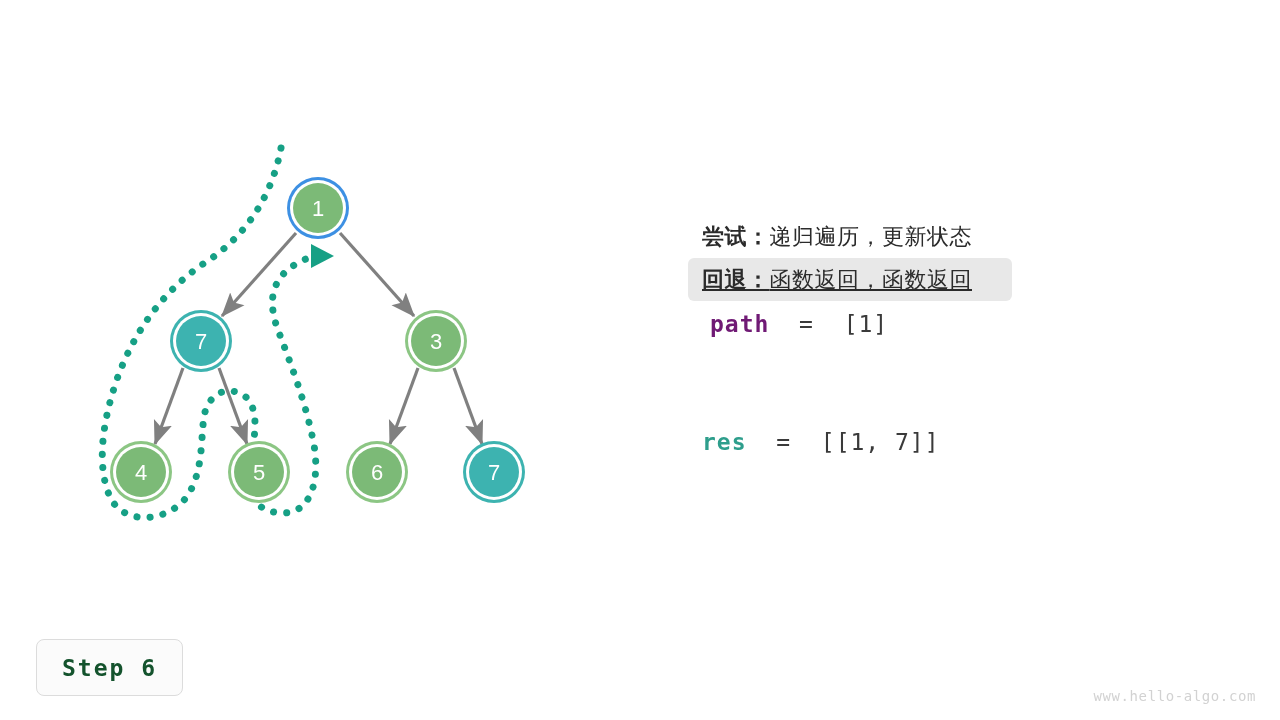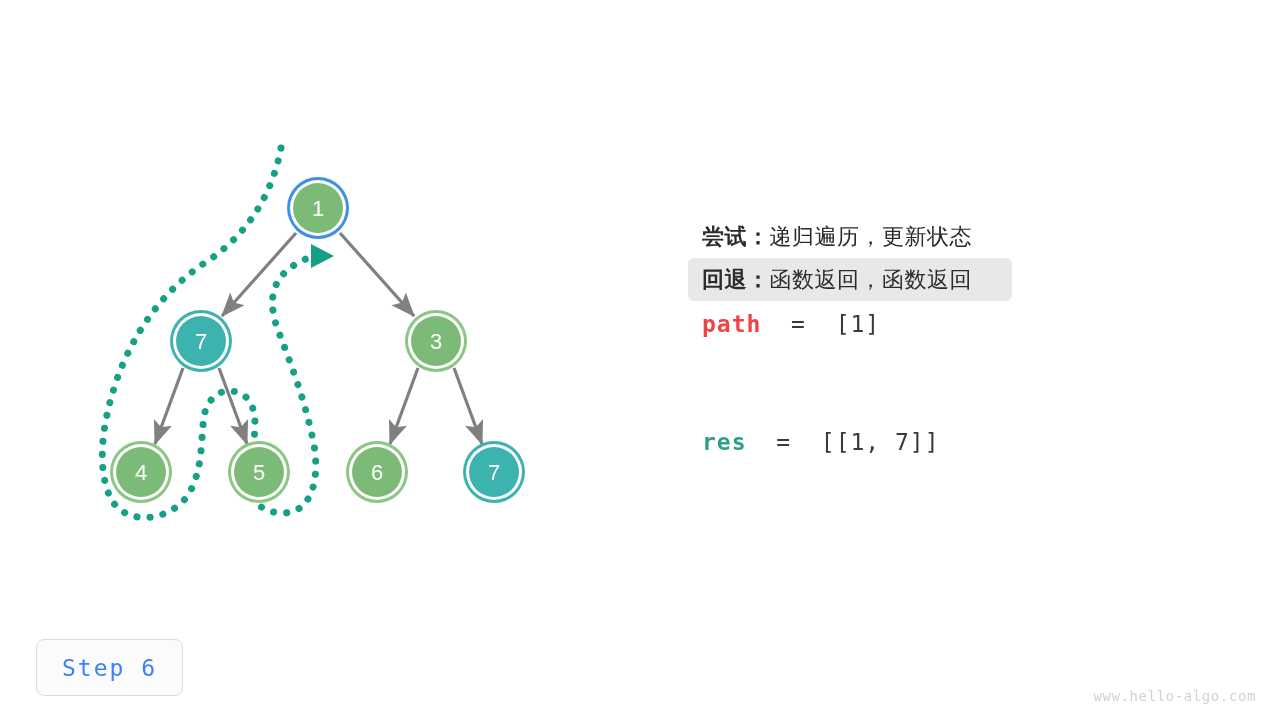--- a/index.html
+++ b/index.html
@@ -45,36 +45,38 @@
     width: 324px;
   }
   .phase-line .phase-label {
     font-weight: bold;
   }
   .phase-line .phase-desc {
     font-weight: normal;
   }
   .phase-line.is-active {
     background: #e8e8e8;
+    text-decoration: underline;
   }
 
   .code-line {
     font-family: "DejaVu Sans Mono", "Liberation Mono", monospace;
     font-size: 23px;
     color: #3a3a3a;
     letter-spacing: 1px;
     white-space: pre;
     height: 46px;
     display: flex;
     align-items: center;
     padding-left: 14px;
   }
   .code-line .var-path {
     font-weight: bold;
-    color: #ef4444;
+    color: #701a75;
+    margin-left: 8px;
   }
   .code-line .var-res {
     font-weight: bold;
     color: #2e9e8c;
   }
   .code-gap {
     height: 72px;
   }
 
   
@@ -85,23 +87,23 @@
     width: 145px;
     height: 55px;
     border: 1px solid #dcdcdc;
     border-radius: 8px;
     background: #fbfbfb;
     display: flex;
     align-items: center;
     justify-content: center;
     font-family: "DejaVu Sans Mono", "Liberation Mono", monospace;
     font-size: 23px;
-    font-weight: normal;
+    font-weight: bold;
     letter-spacing: 2px;
-    color: #3b82f6;
+    color: #14532d;
   }
 
   
   #watermark {
     position: absolute;
     right: 24px;
     bottom: 16px;
     font-family: "DejaVu Sans Mono", "Liberation Mono", monospace;
     font-size: 14px;
     color: #d2d2d2;

